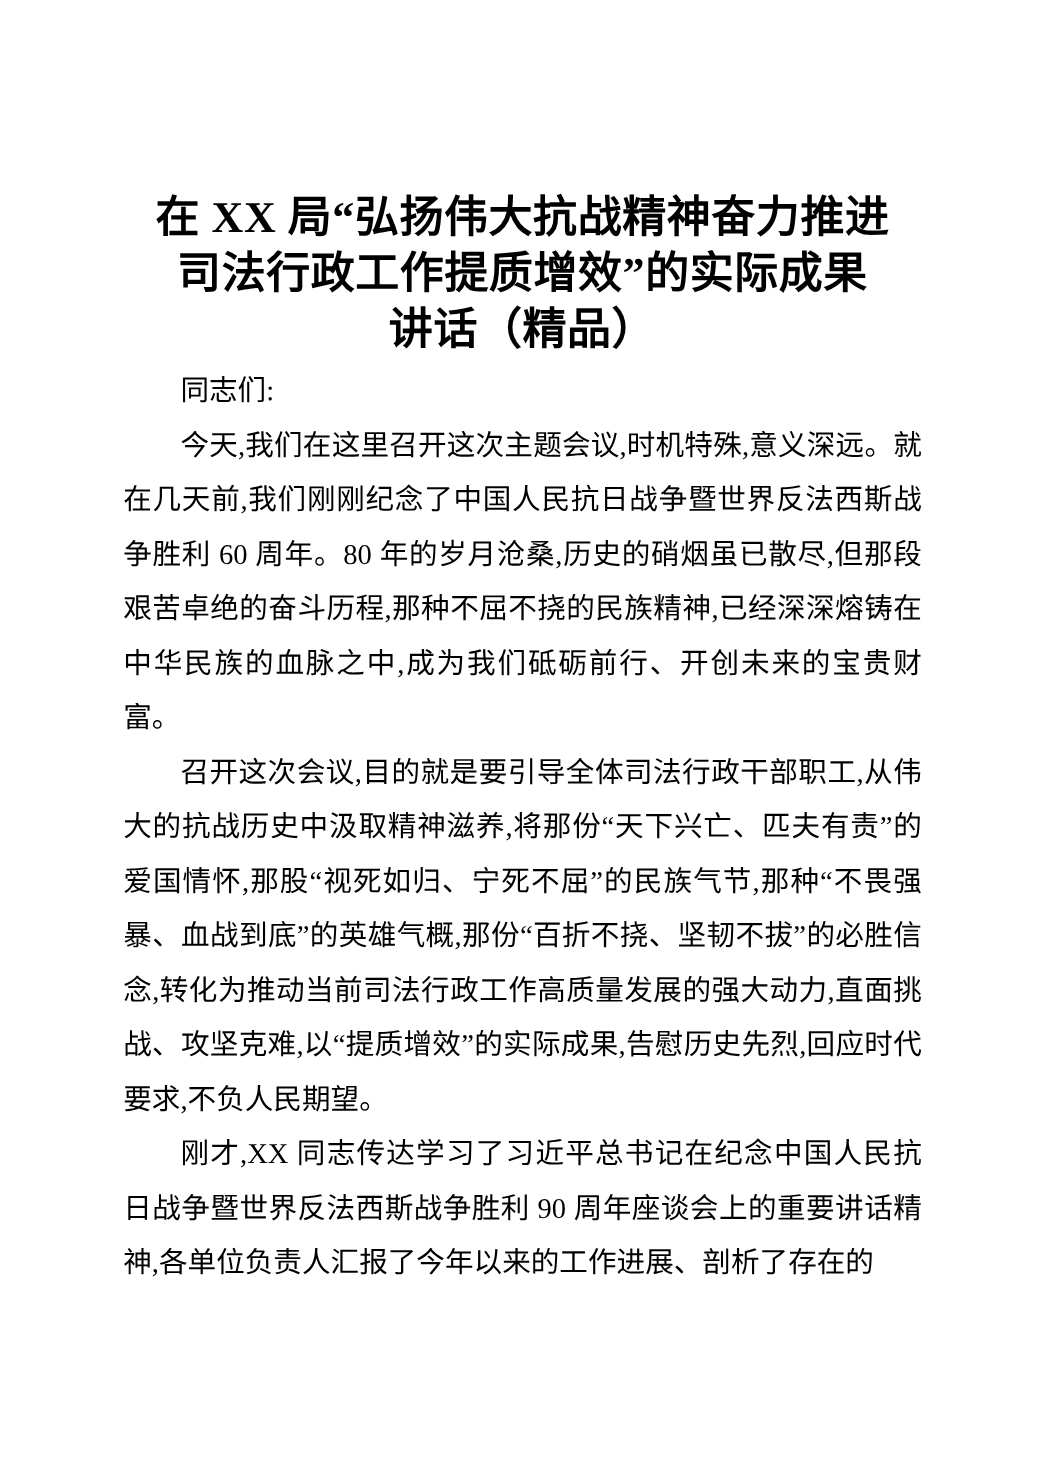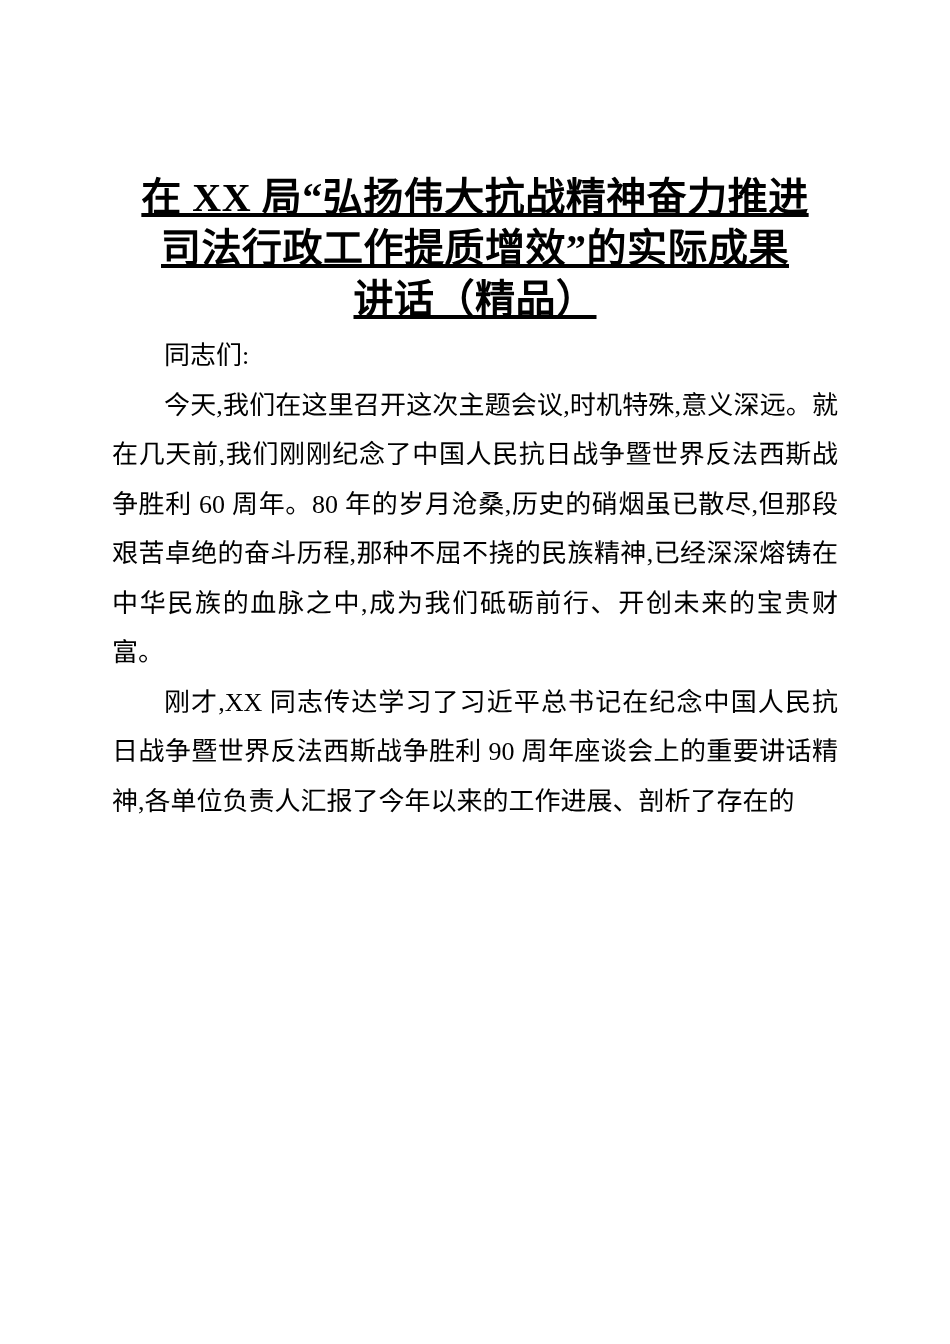--- a/index.html
+++ b/index.html
@@ -18,21 +18,20 @@
       color: #000000;
     }
     .doc-title {
       font-family: "Liberation Serif", "DejaVu Serif", serif;
       font-weight: 700;
       font-size: 40px;
       line-height: 51px;
       text-align: center;
       letter-spacing: 0.5px;
       margin: 0 0 6px 0;
-      text-decoration: underline;
     }
     .doc-title .title-line {
       white-space: nowrap;
     }
     .doc-body {
       font-family: Liberation Serif, serif;
       font-size: 26px;
       line-height: 49.5px;
       text-align: justify;
       text-justify: inter-character;
@@ -48,15 +47,16 @@
 
 <div class="page">
   <h1 class="doc-title">
     <div class="title-line">在 XX 局“弘扬伟大抗战精神奋力推进</div>
     <div class="title-line">司法行政工作提质增效”的实际成果</div>
     <div class="title-line">讲话（精品）</div>
   </h1>
   <div class="doc-body">
     <p>同志们:</p>
     <p>今天,我们在这里召开这次主题会议,时机特殊,意义深远。就在几天前,我们刚刚纪念了中国人民抗日战争暨世界反法西斯战争胜利 60 周年。80 年的岁月沧桑,历史的硝烟虽已散尽,但那段艰苦卓绝的奋斗历程,那种不屈不挠的民族精神,已经深深熔铸在中华民族的血脉之中,成为我们砥砺前行、开创未来的宝贵财富。</p>
+    <p>召开这次会议,目的就是要引导全体司法行政干部职工,从伟大的抗战历史中汲取精神滋养,将那份“天下兴亡、匹夫有责”的爱国情怀,那股“视死如归、宁死不屈”的民族气节,那种“不畏强暴、血战到底”的英雄气概,那份“百折不挠、坚韧不拔”的必胜信念,转化为推动当前司法行政工作高质量发展的强大动力,直面挑战、攻坚克难,以“提质增效”的实际成果,告慰历史先烈,回应时代要求,不负人民期望。</p>
     <p>刚才,XX 同志传达学习了习近平总书记在纪念中国人民抗日战争暨世界反法西斯战争胜利 90 周年座谈会上的重要讲话精神,各单位负责人汇报了今年以来的工作进展、剖析了存在的</p>
   </div>
 </div>
 
 </body></html>

